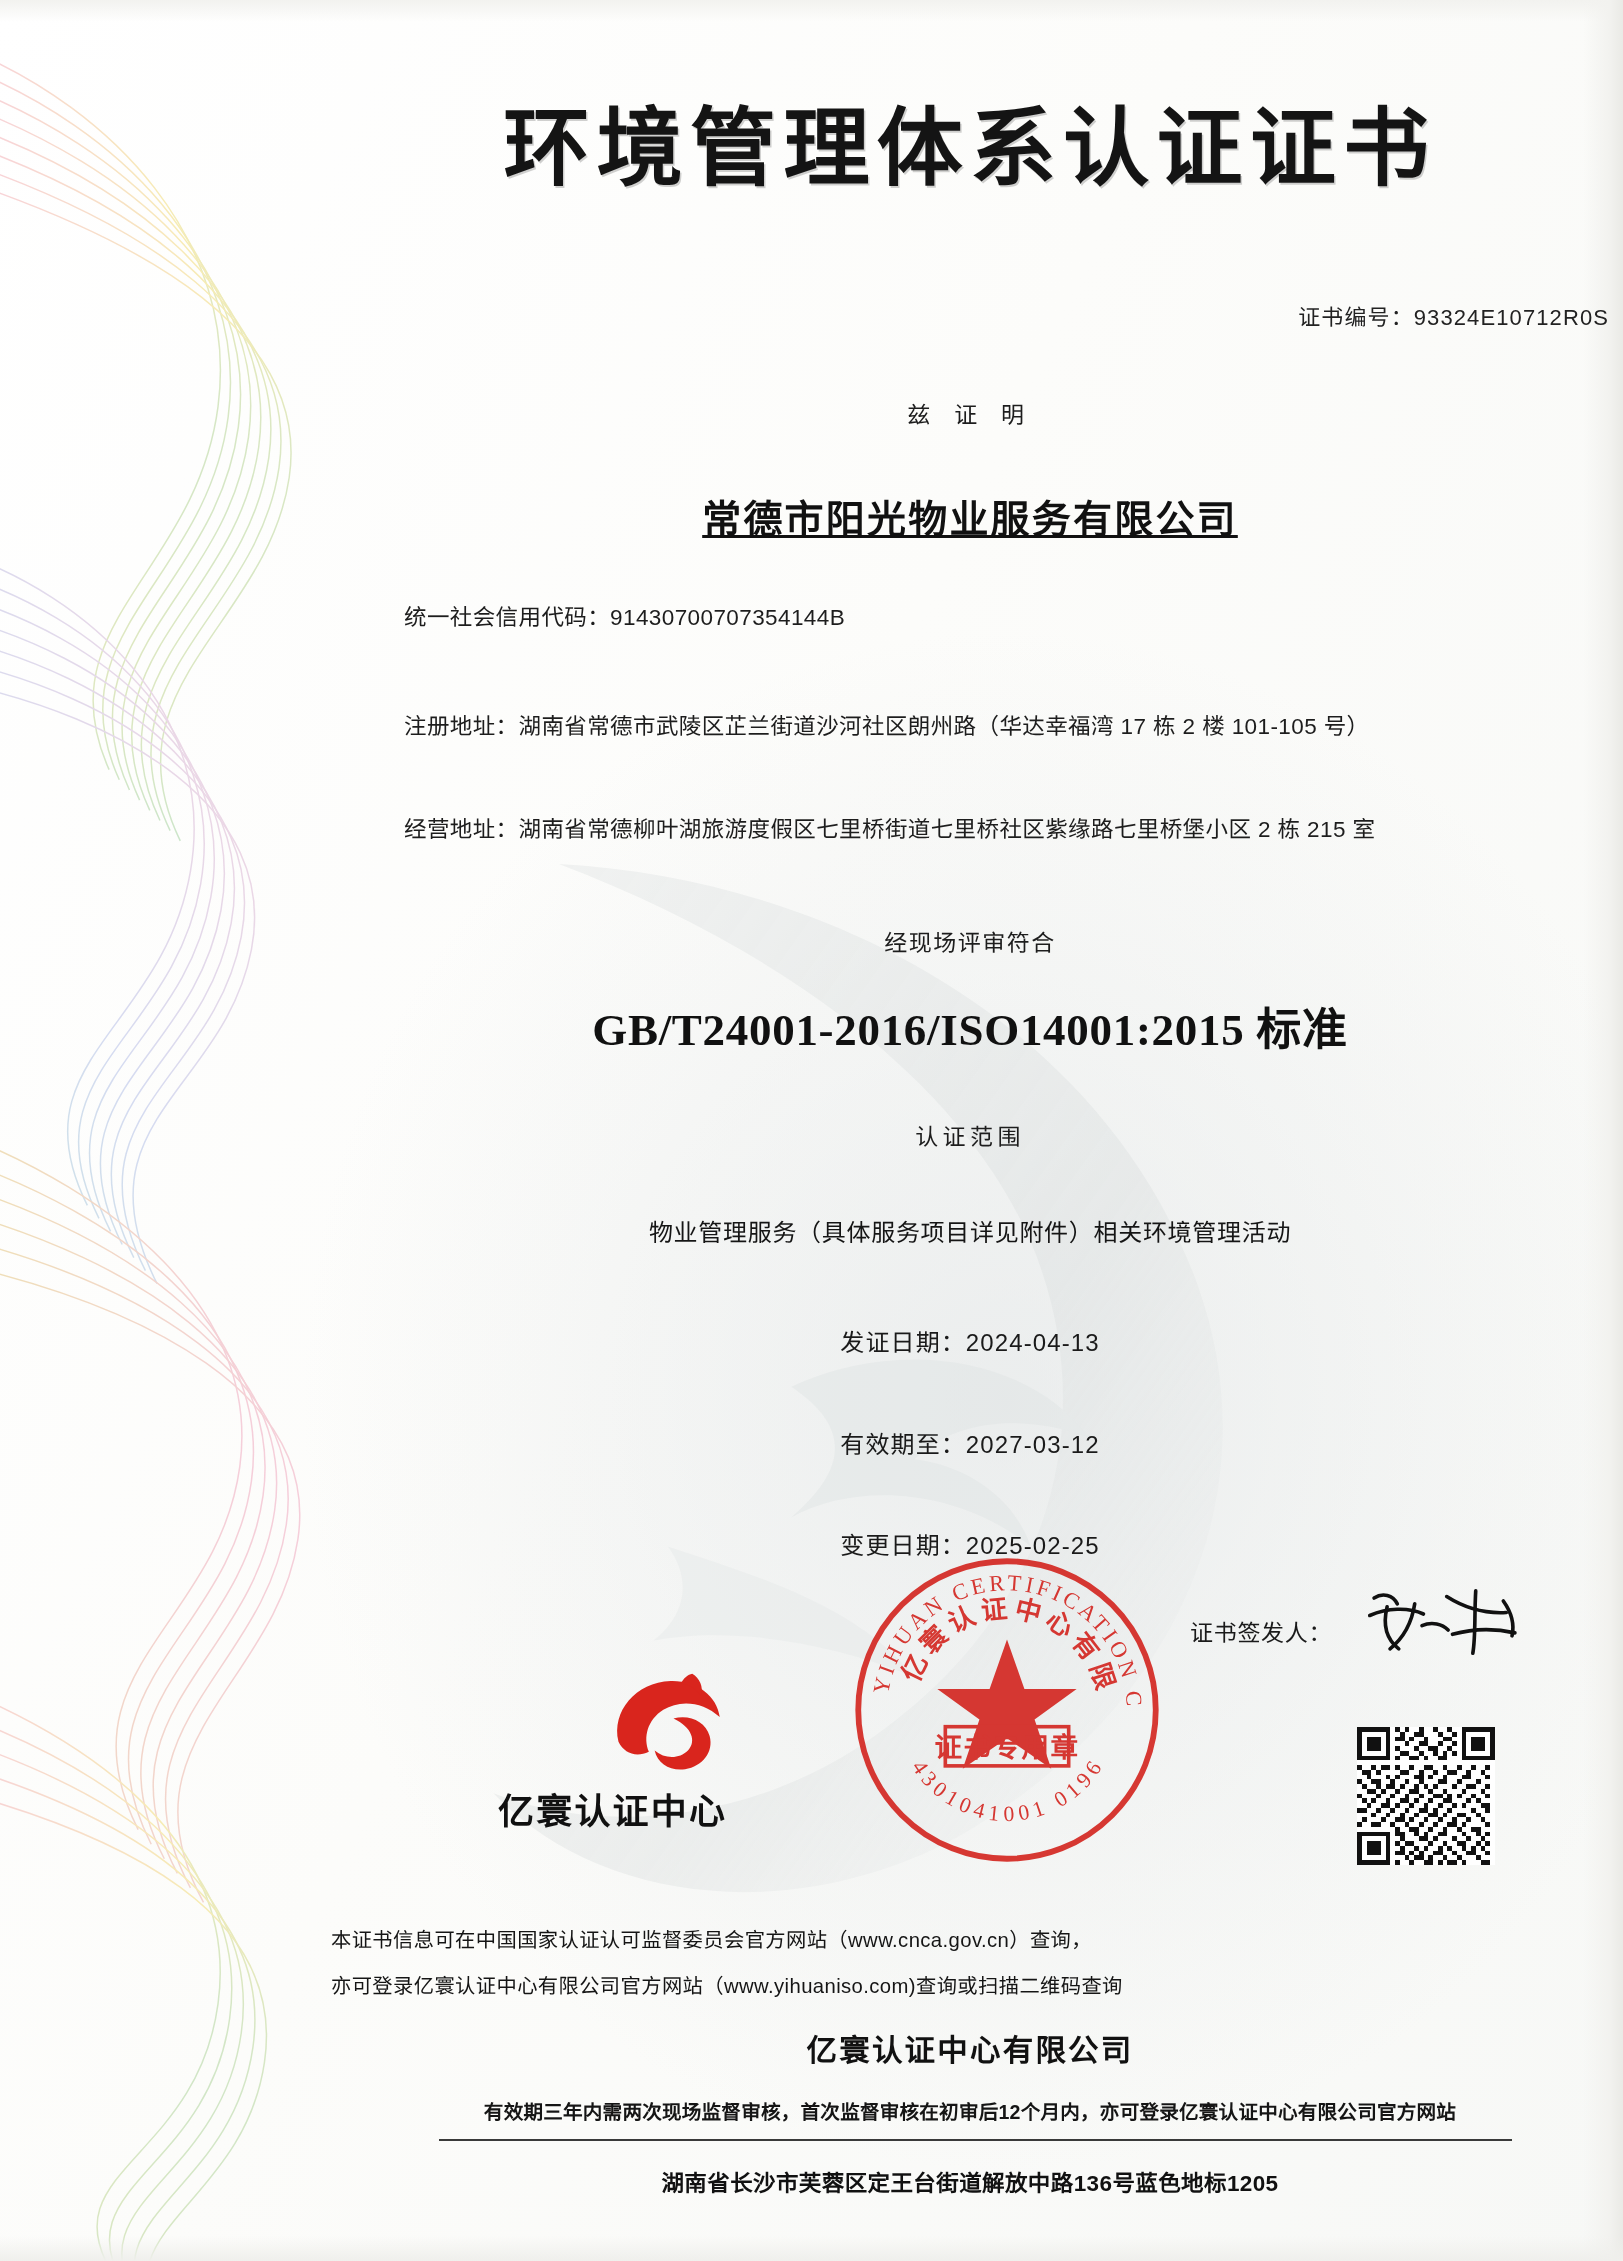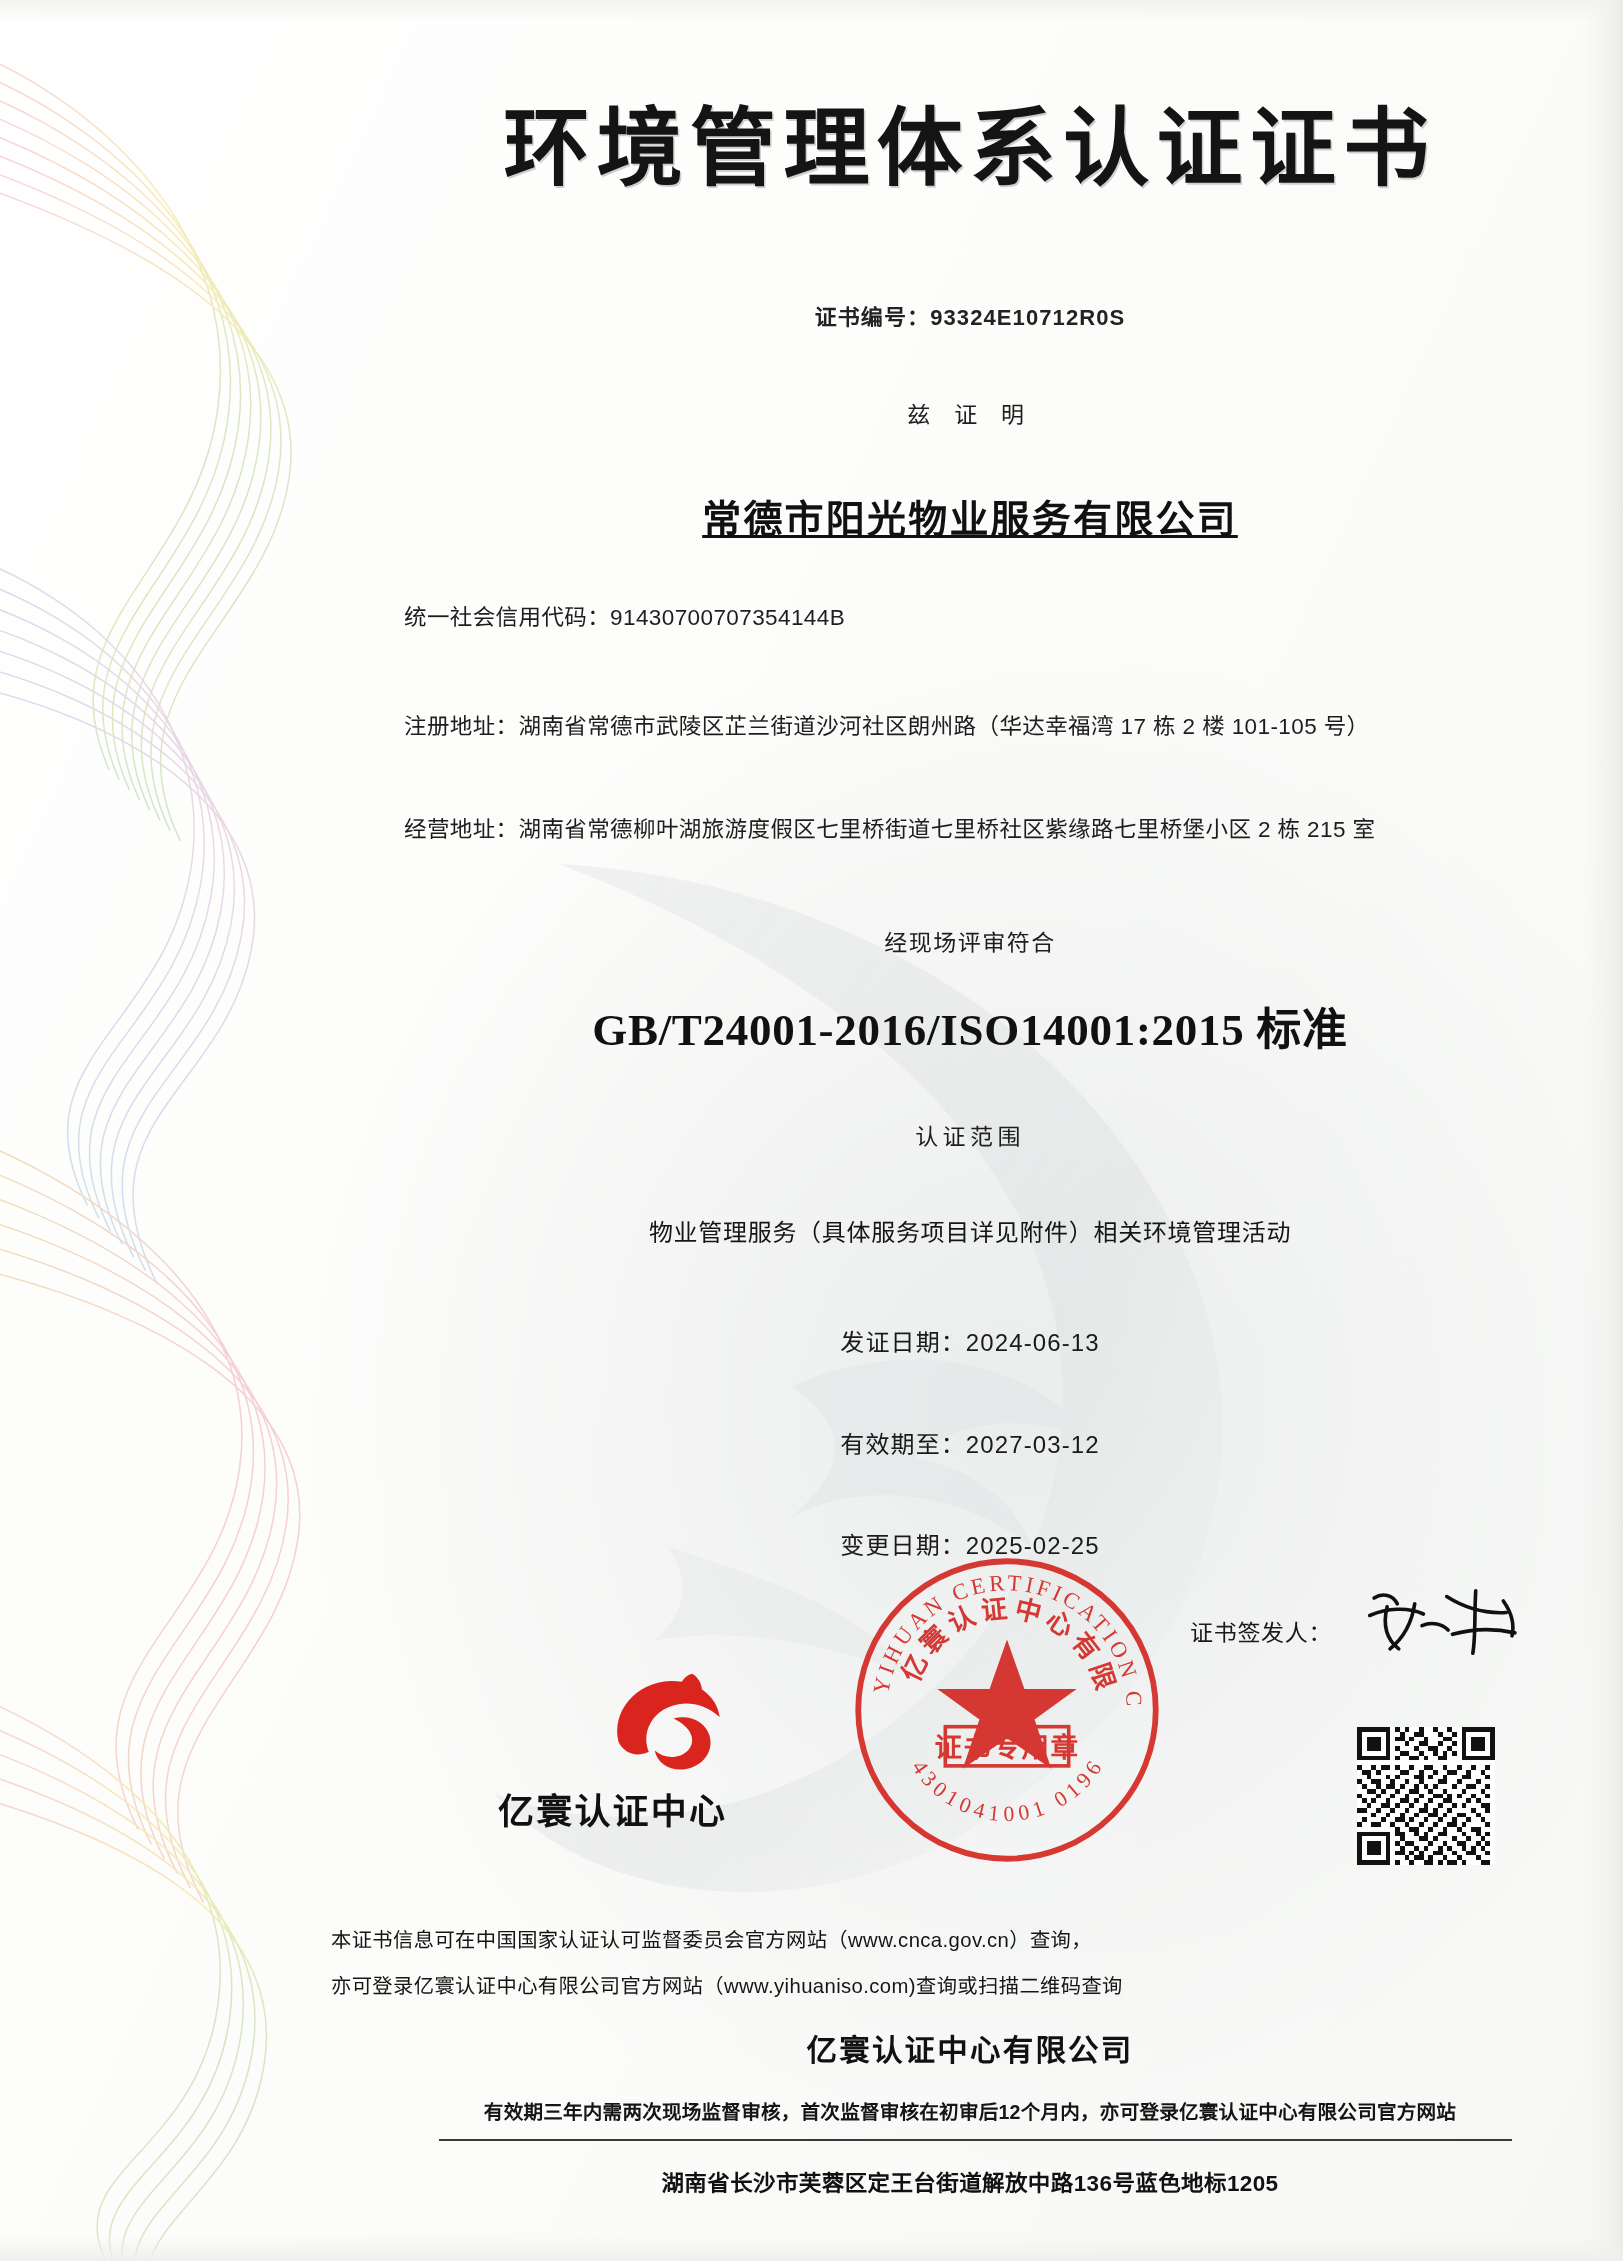--- a/index.html
+++ b/index.html
@@ -96,25 +96,24 @@
     color: #141414;
     text-shadow: 1.5px 1.5px 0 rgba(0,0,0,0.18);
     white-space: nowrap;
   }
 
   .cert-no {
     position: absolute;
     top: 299px;
     left: 312px;
     width: 1278px;
-    text-align: center;
+    text-align: right;
     font-size: 22px;
     letter-spacing: 1.1px;
     color: #222;
-    font-weight: bold;
   }
 
   .hereby {
     position: absolute;
     top: 396px;
     left: 312px;
     width: 1278px;
     text-align: center;
     font-size: 23px;
     letter-spacing: 8.7px;
@@ -427,21 +426,21 @@
     <div class="field-line reg-address">注册地址：湖南省常德市武陵区芷兰街道沙河社区朗州路（华达幸福湾 17 栋 2 楼 101-105 号）</div>
     <div class="field-line biz-address">经营地址：湖南省常德柳叶湖旅游度假区七里桥街道七里桥社区紫缘路七里桥堡小区 2 栋 215 室</div>
 
     <div class="conformity">经现场评审符合</div>
 
     <div class="standard">GB/T24001-2016/ISO14001:2015 标准</div>
 
     <div class="scope-label">认证范围</div>
     <div class="scope-text">物业管理服务（具体服务项目详见附件）相关环境管理活动</div>
 
-    <div class="date-line issue-date">发证日期：2024-06-13</div>
+    <div class="date-line issue-date">发证日期：2024-04-13</div>
     <div class="date-line valid-until">有效期至：2027-03-12</div>
     <div class="date-line change-date">变更日期：2025-02-25</div>
 
     <div class="signer-label">证书签发人：</div>
     <div class="signature">
       <svg width="167" height="80" viewBox="0 0 230 110" xmlns="http://www.w3.org/2000/svg">
         <g fill="none" stroke="#111" stroke-width="5" stroke-linecap="round" stroke-linejoin="round">
           <path d="M18 22 C 30 14, 44 18, 50 30"></path>
           <path d="M12 46 C 36 36, 64 34, 86 44"></path>
           <path d="M36 34 C 30 58, 34 78, 52 92"></path>

